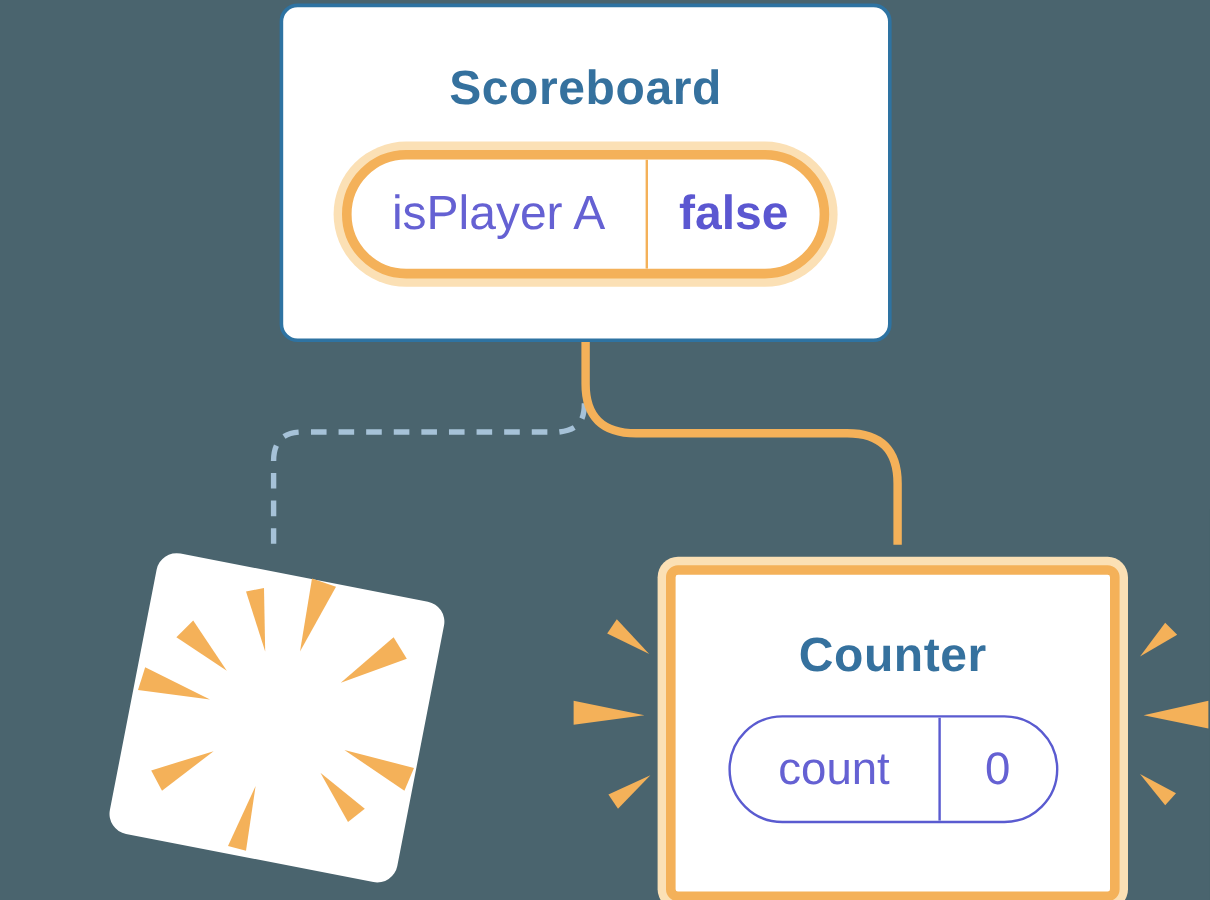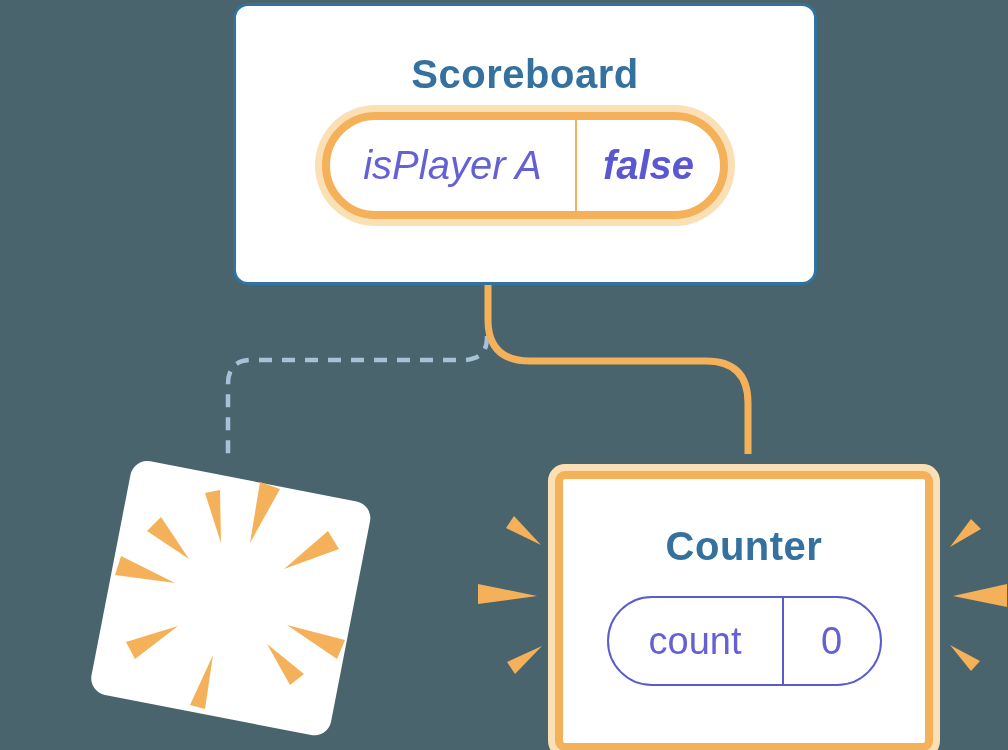--- a/index.html
+++ b/index.html
@@ -13,32 +13,31 @@
     position: relative; width: 1008px; height: 750px;
     background: var(--bg); overflow: hidden;
     font-family: "Liberation Sans", "DejaVu Sans", sans-serif;
   }
   #art { position: absolute; left: 0; top: 0; }
 
   .card { position: absolute; background: var(--card); display: flex; flex-direction: column; align-items: center; }
   .card-title { color: var(--title); font-size: 40px; font-weight: 600; line-height: 48px; letter-spacing: 0.5px; }
 
   #scoreboard-card {
-    left: 233px; top: 3px; width: 584px; height: 282px;
+    left: 233px; top: 3px; width: 510px; height: 282px;
     border: 3px solid var(--blue-border); border-radius: 15px;
   }
   #scoreboard-card .card-title { margin-top: 44px; }
   .state-pill {
     display: flex; align-items: stretch; background: var(--card); overflow: hidden;
   }
   #scoreboard-pill {
-    margin-top: 14px; width: 406px; height: 107px;
+    margin-top: 27px; width: 406px; height: 107px;
     border: 8px solid var(--orange); border-radius: 60px;
     box-shadow: 0 0 0 7px var(--orange-pale);
-    font-style: italic;
   }
   #scoreboard-pill .state-name {
     width: 245px; display: flex; align-items: center; justify-content: center;
     color: var(--purple); font-size: 40px;
   }
   #scoreboard-pill .state-value {
     flex: 1; display: flex; align-items: center; justify-content: center;
     border-left: 2px solid var(--orange);
     color: var(--purple-bold); font-size: 40px; font-weight: 700;
   }

